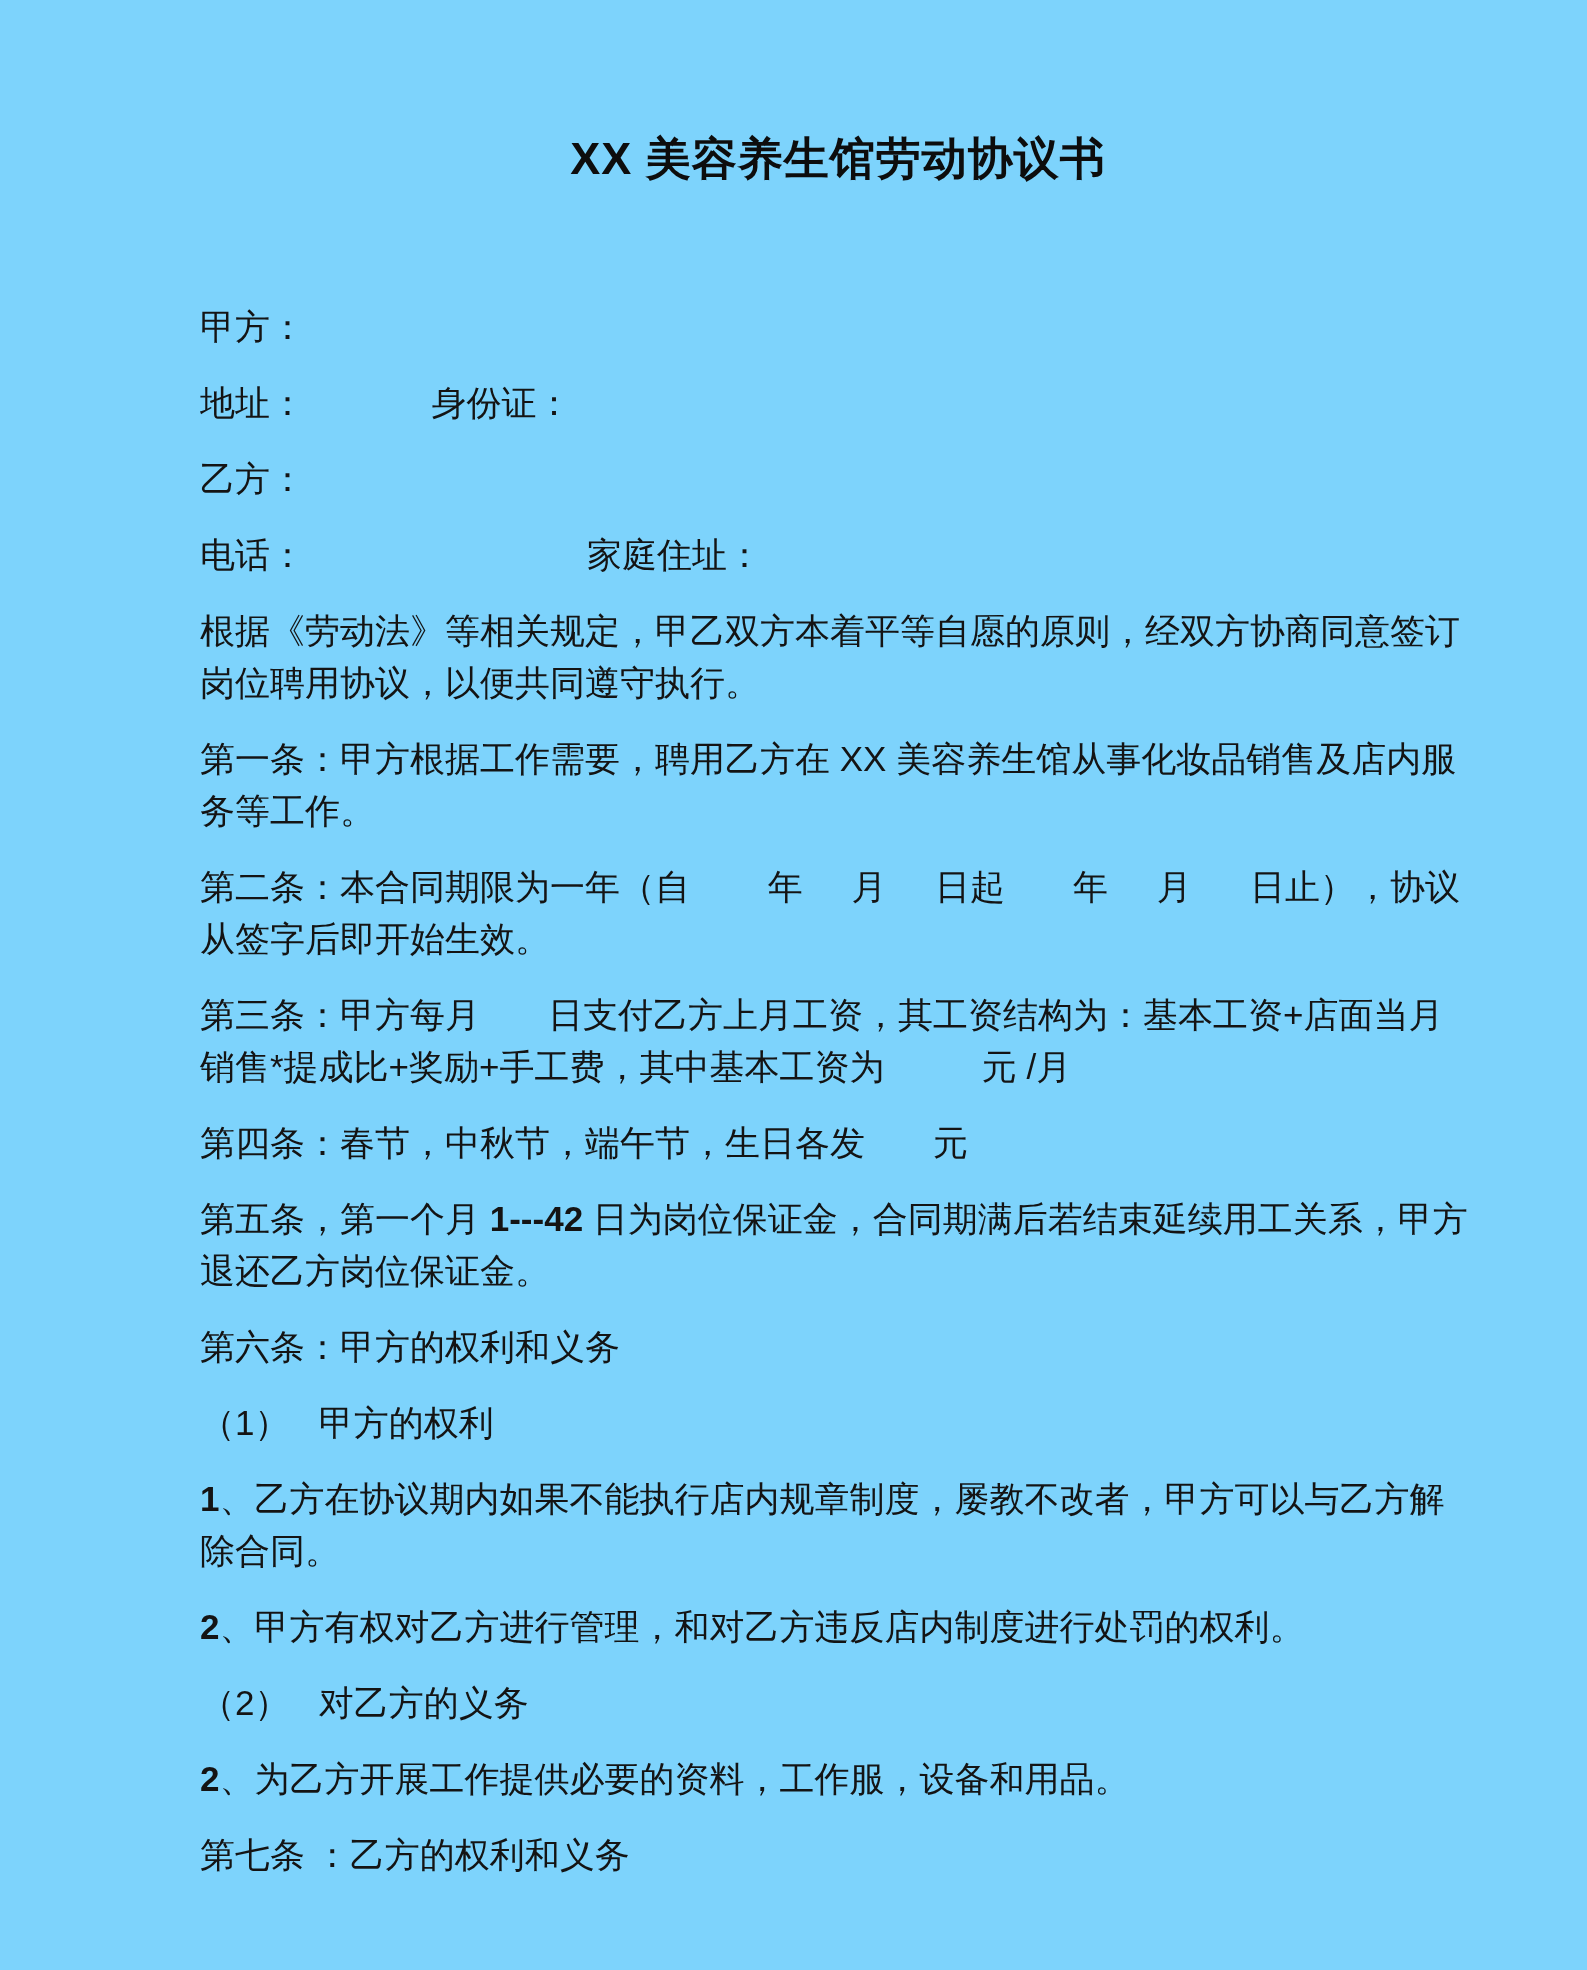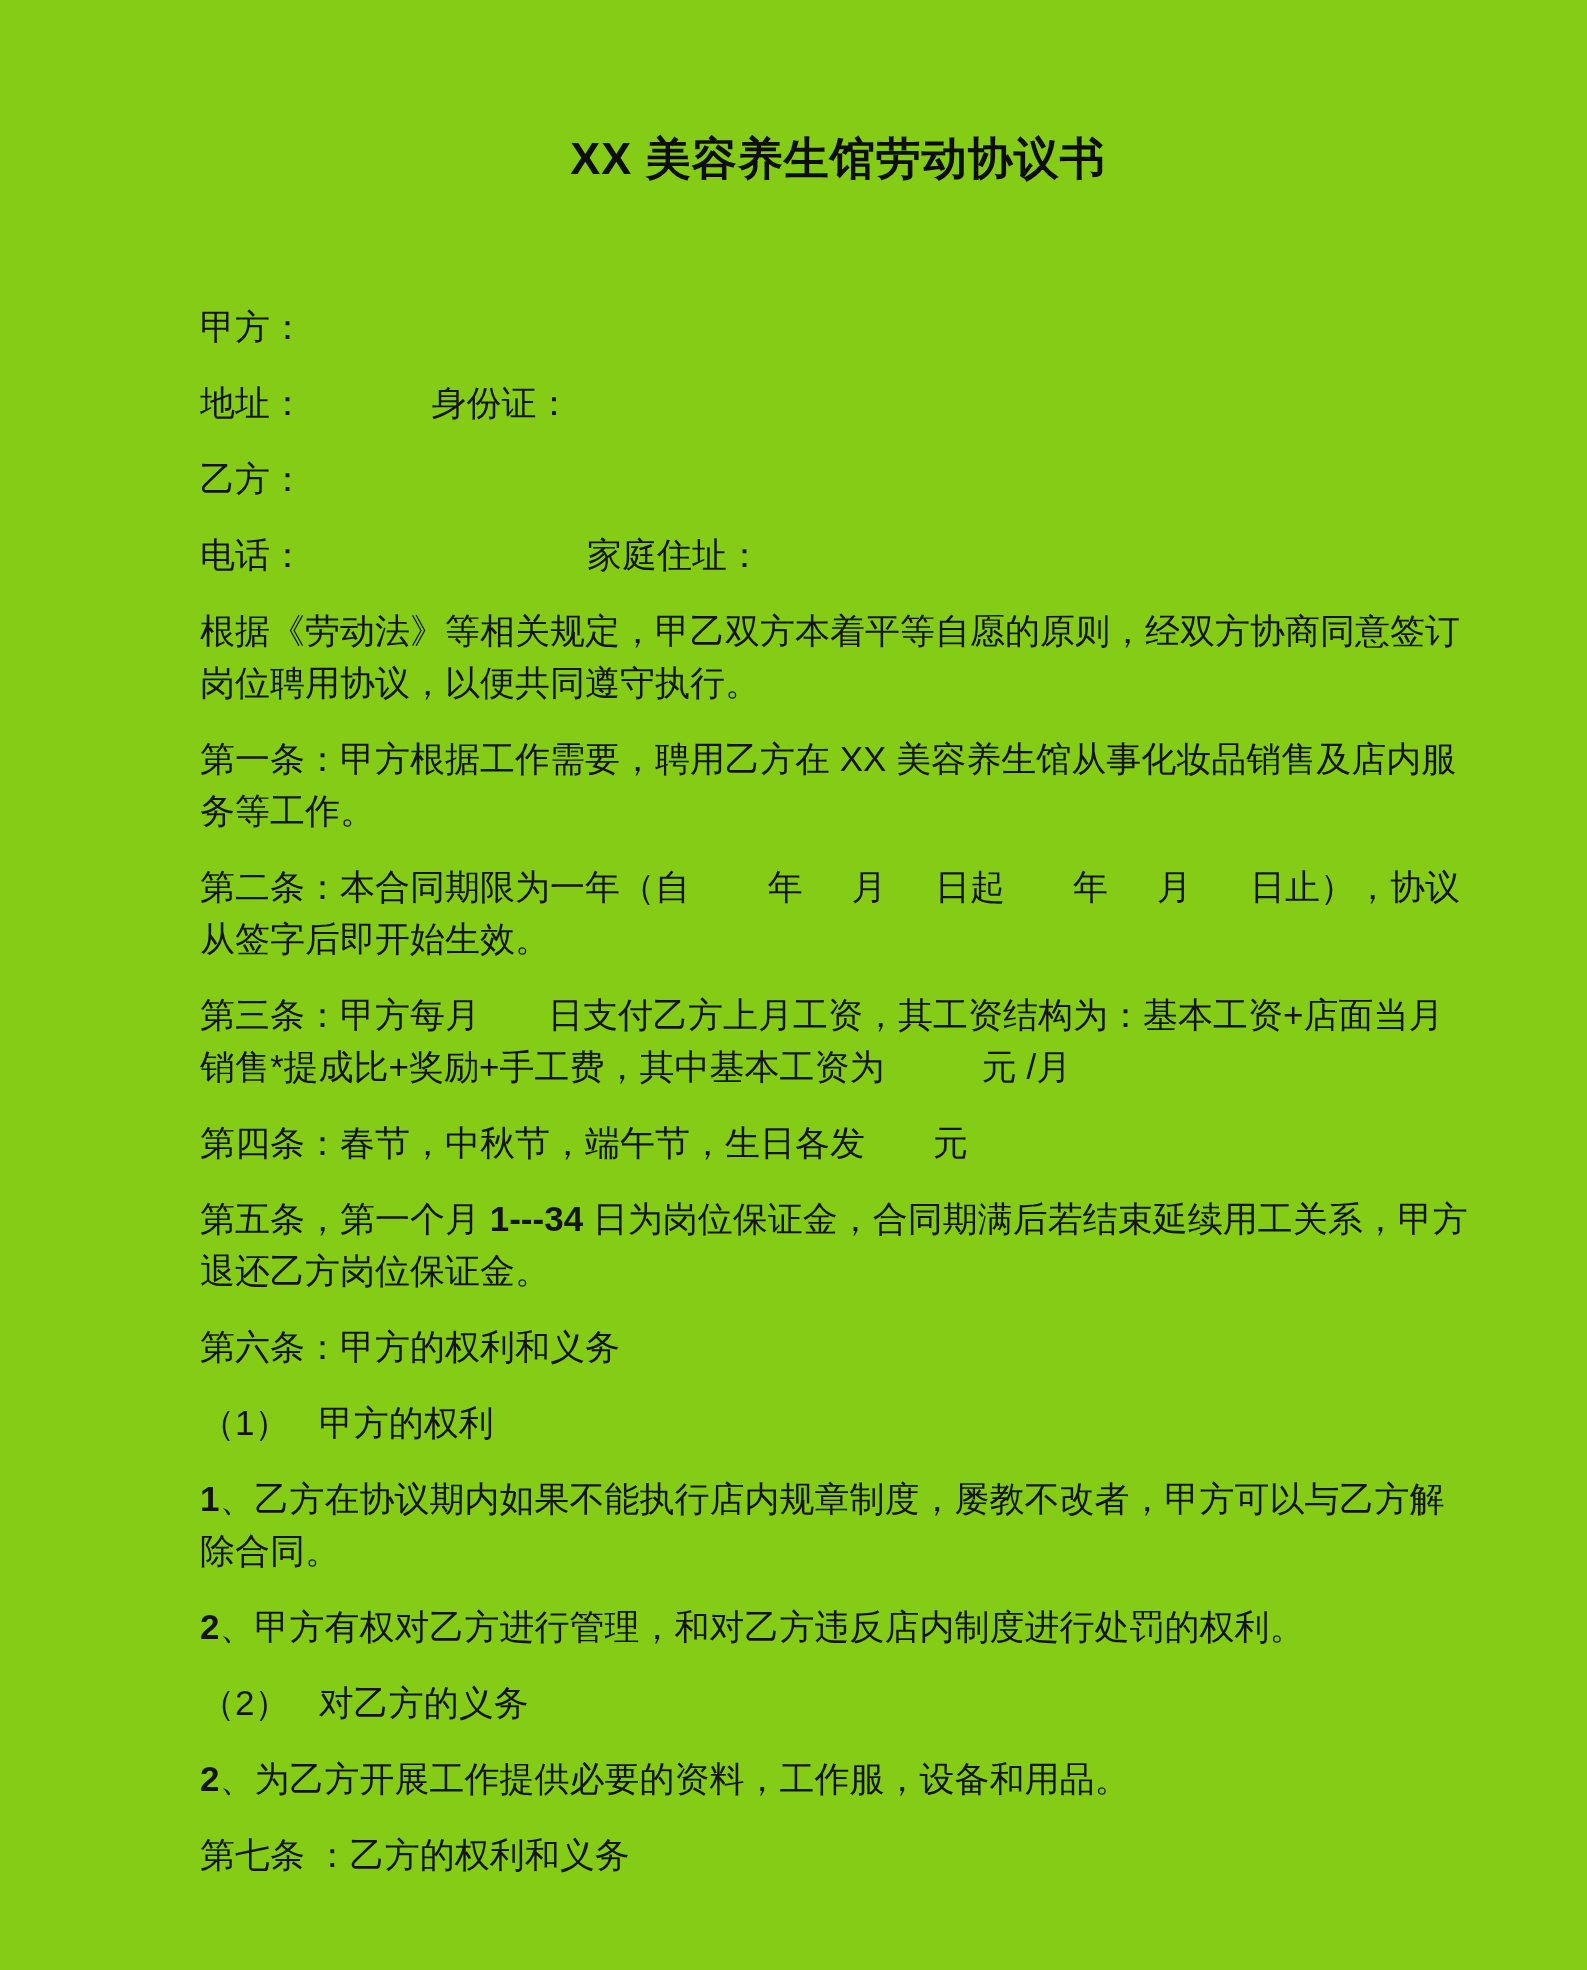--- a/index.html
+++ b/index.html
@@ -6,21 +6,21 @@
     margin: 0;
     padding: 0;
     background: #ffffff;
   }
   .page {
     position: relative;
     width: 1587px;
     height: 1970px;
     box-sizing: border-box;
     padding: 130px 111px 0 200px;
-    background: #84cc16;
+    background: #7dd3fc;
     overflow: hidden;
     font-family: "Liberation Sans", "DejaVu Sans", sans-serif;
     color: #141414;
   }
   .doc-title {
     font-size: 45px;
     font-weight: 700;
     line-height: 1.3;
     text-align: center;
     letter-spacing: 1px;
@@ -48,21 +48,21 @@
   <div class="doc-body">
       <p class="para"><span>甲方：</span></p>
       <p class="para"><span>地址：             身份证：</span></p>
       <p class="para"><span>乙方：</span></p>
       <p class="para"><span>电话：                             家庭住址：</span></p>
       <p class="para"><span>根据《劳动法》等相关规定，甲乙双方本着平等自愿的原则，经双方协商同意签订岗位聘用协议，以便共同遵守执行。</span></p>
       <p class="para"><span>第一条：甲方根据工作需要，聘用乙方在 XX 美容养生馆从事化妆品销售及店内服务等工作。</span></p>
       <p class="para"><span>第二条：本合同期限为一年（自        年     月     日起       年     月      日止），协议从签字后即开始生效。</span></p>
       <p class="para"><span>第三条：甲方每月       日支付乙方上月工资，其工资结构为：基本工资+店面当月销售*提成比+奖励+手工费，其中基本工资为          元 /月</span></p>
       <p class="para"><span>第四条：春节，中秋节，端午节，生日各发       元</span></p>
-      <p class="para"><span>第五条，第一个月 </span><span class="bold">1---34</span><span> 日为岗位保证金，合同期满后若结束延续用工关系，甲方退还乙方岗位保证金。</span></p>
+      <p class="para"><span>第五条，第一个月 </span><span class="bold">1---42</span><span> 日为岗位保证金，合同期满后若结束延续用工关系，甲方退还乙方岗位保证金。</span></p>
       <p class="para"><span>第六条：甲方的权利和义务</span></p>
       <p class="para"><span>（1）   甲方的权利</span></p>
       <p class="para"><span class="bold">1</span><span>、乙方在协议期内如果不能执行店内规章制度，屡教不改者，甲方可以与乙方解除合同。</span></p>
       <p class="para"><span class="bold">2</span><span>、甲方有权对乙方进行管理，和对乙方违反店内制度进行处罚的权利。</span></p>
       <p class="para"><span>（2）   对乙方的义务</span></p>
       <p class="para"><span class="bold">2</span><span>、为乙方开展工作提供必要的资料，工作服，设备和用品。</span></p>
       <p class="para"><span>第七条 ：乙方的权利和义务</span></p>
     </div>
 </div>
 

